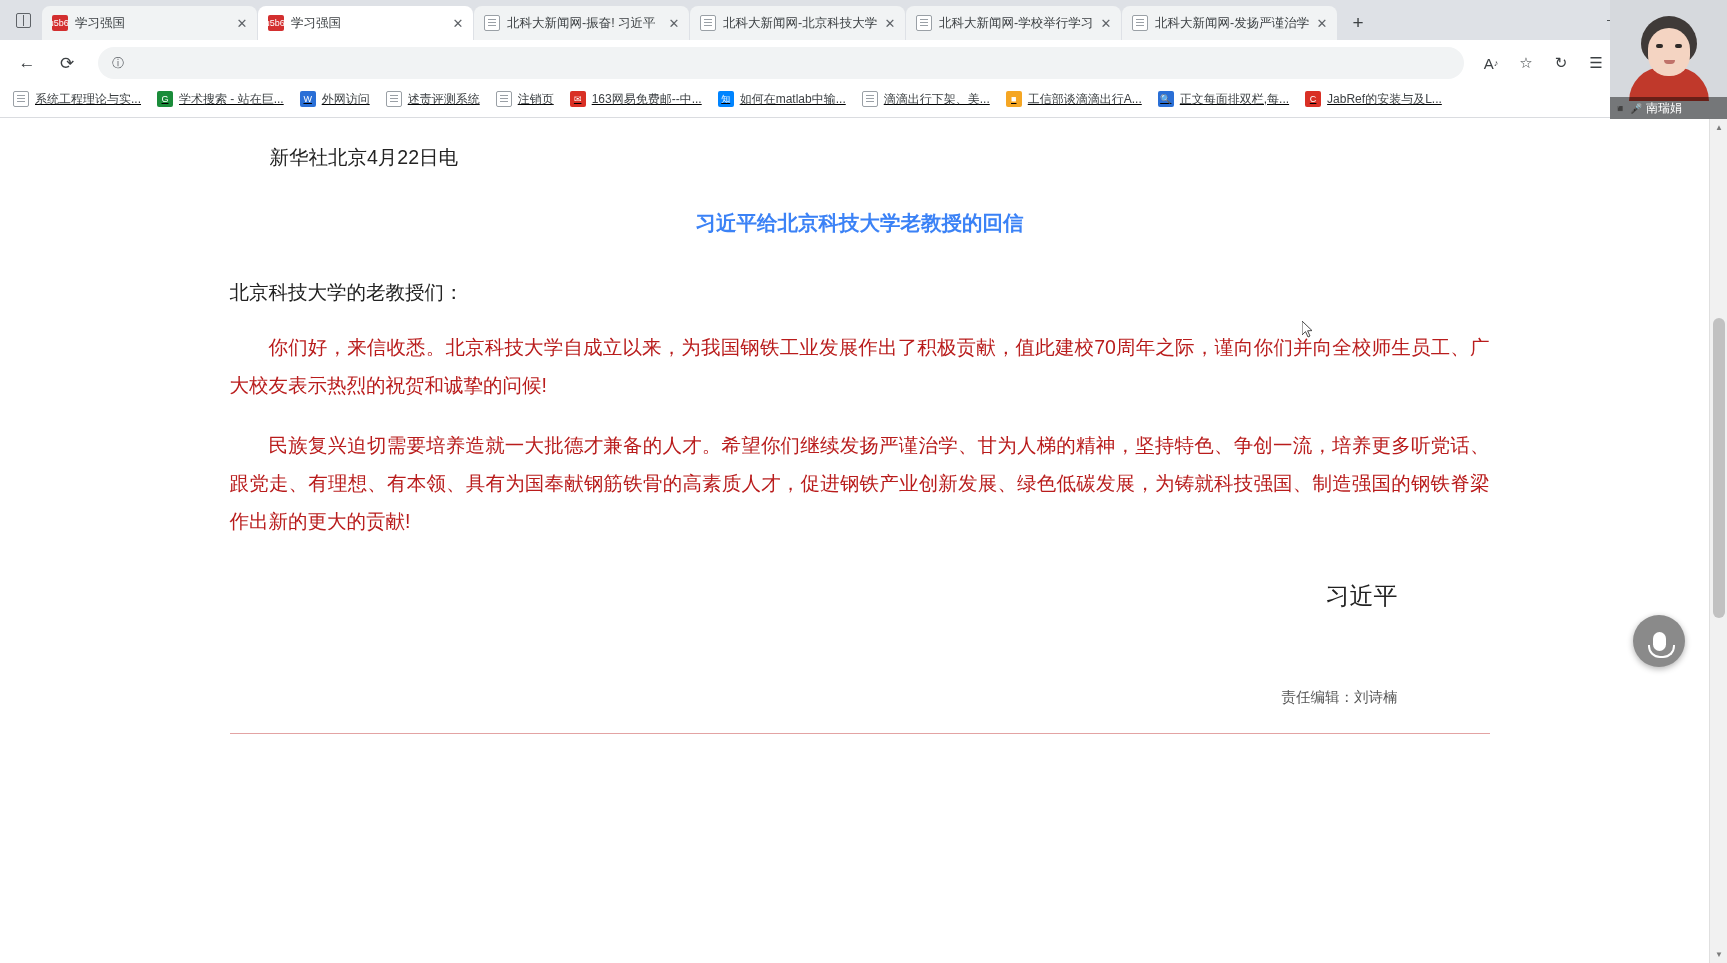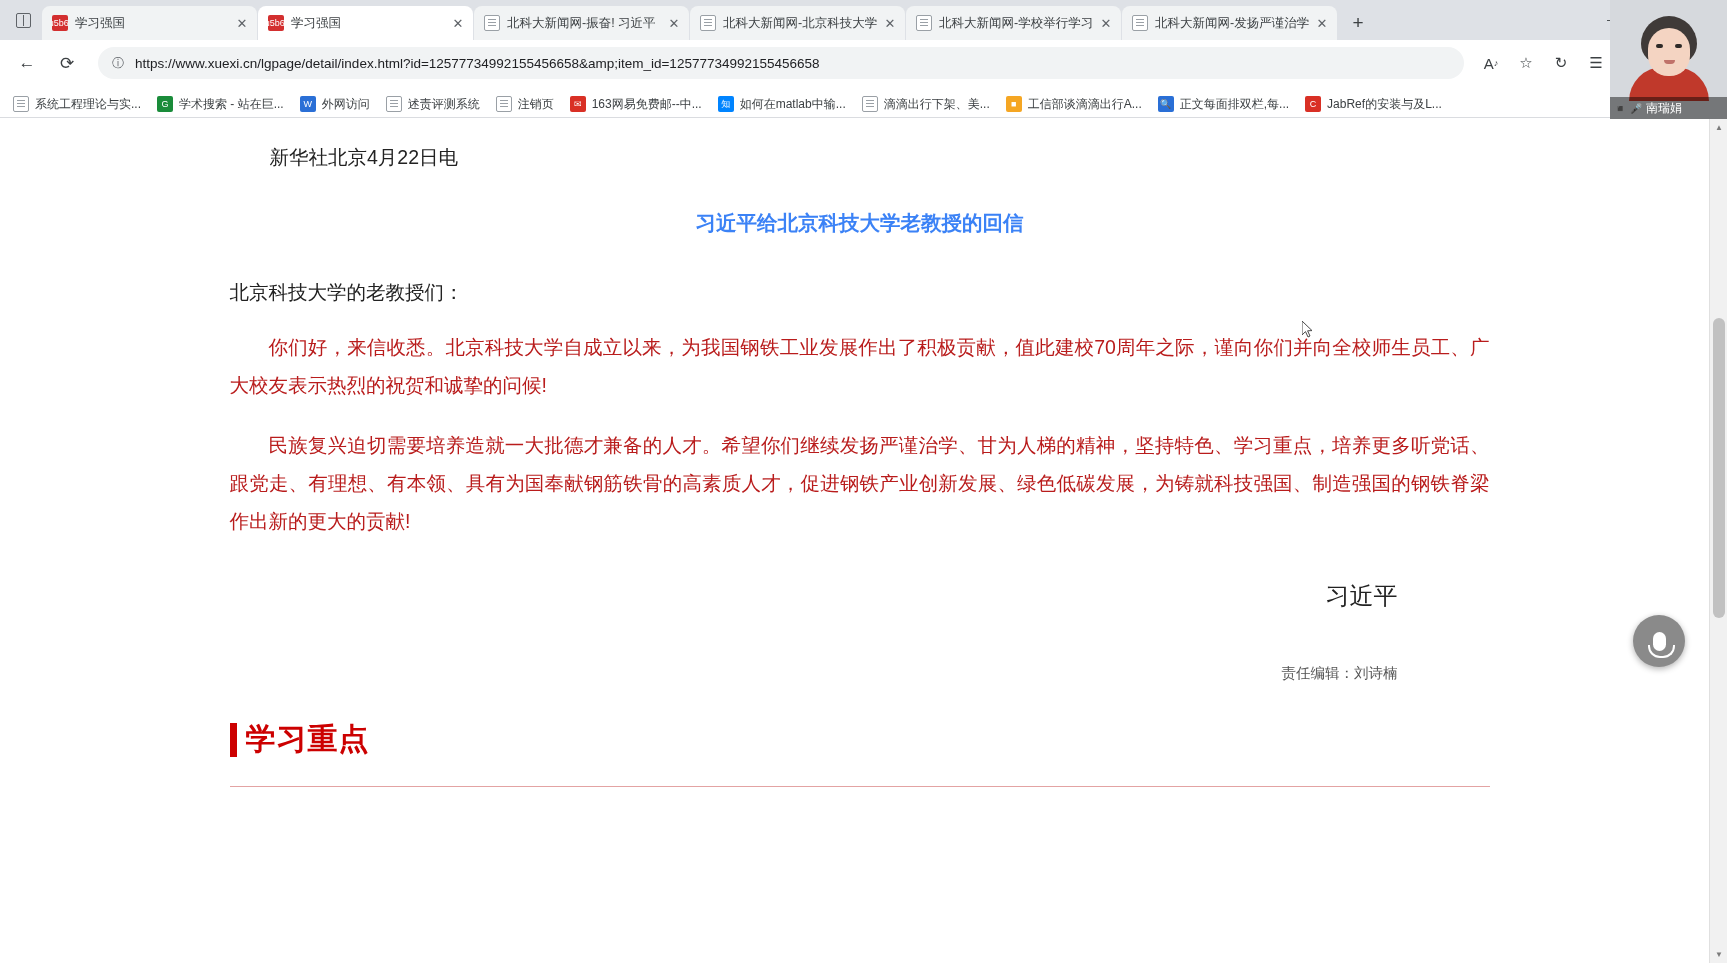--- a/index.html
+++ b/index.html
@@ -179,24 +179,25 @@
     color: #3c4043;
     font-size: 15px;
     margin-left: 3px;
   }
 
   
   .bookmarks {
     height: 32px;
     background: #ffffff;
     display: flex;
-    align-items: flex-end;
+    align-items: flex-start;
     padding: 0 6px;
     border-bottom: 1px solid #dadce0;
     overflow: hidden;
+    text-decoration: underline;
   }
   .bm {
     display: flex;
     align-items: center;
     height: 26px;
     padding: 0 7px;
     margin-right: 2px;
     font-size: 12px;
     color: #3c4043;
     white-space: nowrap;
@@ -273,21 +274,21 @@
   .sig-date {
     font-size: 19.5px;
     color: #222;
     text-align: right;
     margin: 40px 92px 0 0;
   }
   .editor {
     font-size: 14.5px;
     color: #555;
     text-align: right;
-    margin: 52px 92px 0 0;
+    margin: 76px 92px 0 0;
   }
   .keypoint {
     display: flex;
     align-items: center;
     margin: 36px 0 0 0;
   }
   .keypoint .bar {
     width: 7px; height: 34px;
     background: #cc0000;
     margin-right: 9px;
@@ -487,21 +488,20 @@
         <div class="win-btn">✕</div>
       </div>
     </div>
 
     <div class="toolbar">
       <div class="nav-btn">←</div>
       <div class="nav-btn">⟳</div>
 
       <div class="omnibox">
         <span class="lock">ⓘ</span>
-        <span class="url" title="https://www.xuexi.cn/lgpage/detail/index.html?id=12577734992155456658&amp;amp;item_id=12577734992155456658">https://www.xuexi.cn/lgpage/detail/index.html?id=12577734992155456658&amp;amp;item_id=12577734992155456658</span>
       </div>
 
       <div class="tb-icon">A<sub style="font-size:9px">♪</sub></div>
       <div class="tb-icon">☆</div>
       <div class="tb-icon">↻</div>
       <div class="tb-icon">☰</div>
       <div class="tb-icon">▦</div>
       <div class="tb-icon">☻</div>
       <div class="tb-icon">⋯</div>
     </div>
@@ -555,27 +555,23 @@
     </div>
 
     <div class="page">
 
       <div class="article">
         <div class="art-inner">
           <div class="dateline">新华社北京4月22日电</div>
           <div class="art-title">习近平给北京科技大学老教授的回信</div>
           <div class="salutation">北京科技大学的老教授们：</div>
           <p class="para">你们好，来信收悉。北京科技大学自成立以来，为我国钢铁工业发展作出了积极贡献，值此建校70周年之际，谨向你们并向全校师生员工、广大校友表示热烈的祝贺和诚挚的问候!</p>
-          <p class="para">民族复兴迫切需要培养造就一大批德才兼备的人才。希望你们继续发扬严谨治学、甘为人梯的精神，坚持特色、学习重点，培养更多听党话、跟党走、有理想、有本领、具有为国奉献钢筋铁骨的高素质人才，促进钢铁产业创新发展、绿色低碳发展，为铸就科技强国、制造强国的钢铁脊梁作出新的更大的贡献!</p>
+          <p class="para">民族复兴迫切需要培养造就一大批德才兼备的人才。希望你们继续发扬严谨治学、甘为人梯的精神，坚持特色、争创一流，培养更多听党话、跟党走、有理想、有本领、具有为国奉献钢筋铁骨的高素质人才，促进钢铁产业创新发展、绿色低碳发展，为铸就科技强国、制造强国的钢铁脊梁作出新的更大的贡献!</p>
           <div class="signature">习近平</div>
           <div class="editor">责任编辑：刘诗楠</div>
-          <div class="keypoint">
-            <span class="bar"></span>
-            <span class="kp-text">学习重点</span>
-          </div>
           <div class="kp-rule"></div>
         </div>
       </div>
 
       <svg class="cursor" viewBox="0 0 12 18">
         <polygon points="0,0 0,14 3.5,10.6 6,16 8,15 5.6,9.8 10,9.6" fill="#ffffff" stroke="#4a4a4a" stroke-width="1"></polygon>
       </svg>
 
       <div class="mic-fab">
         <div class="mic"></div>

